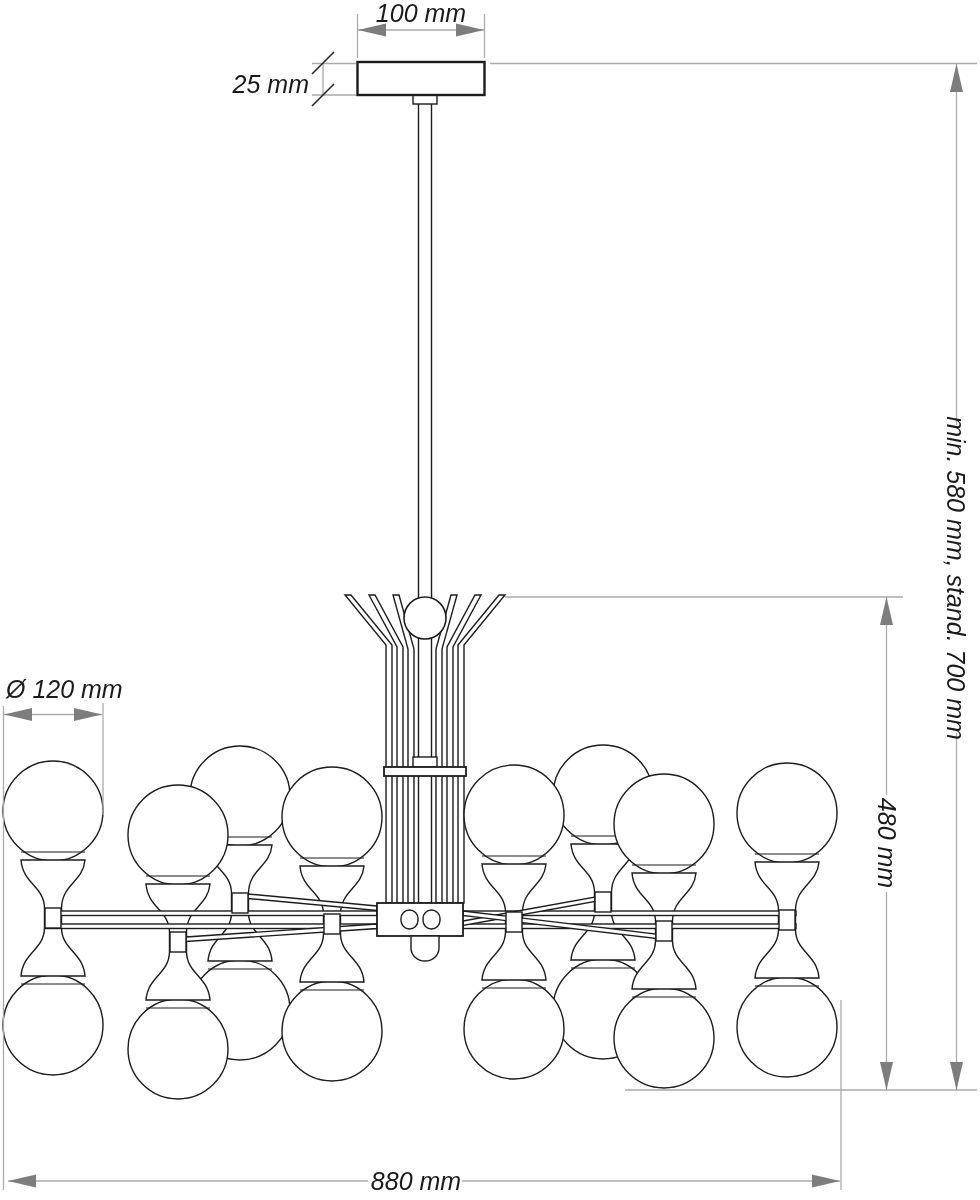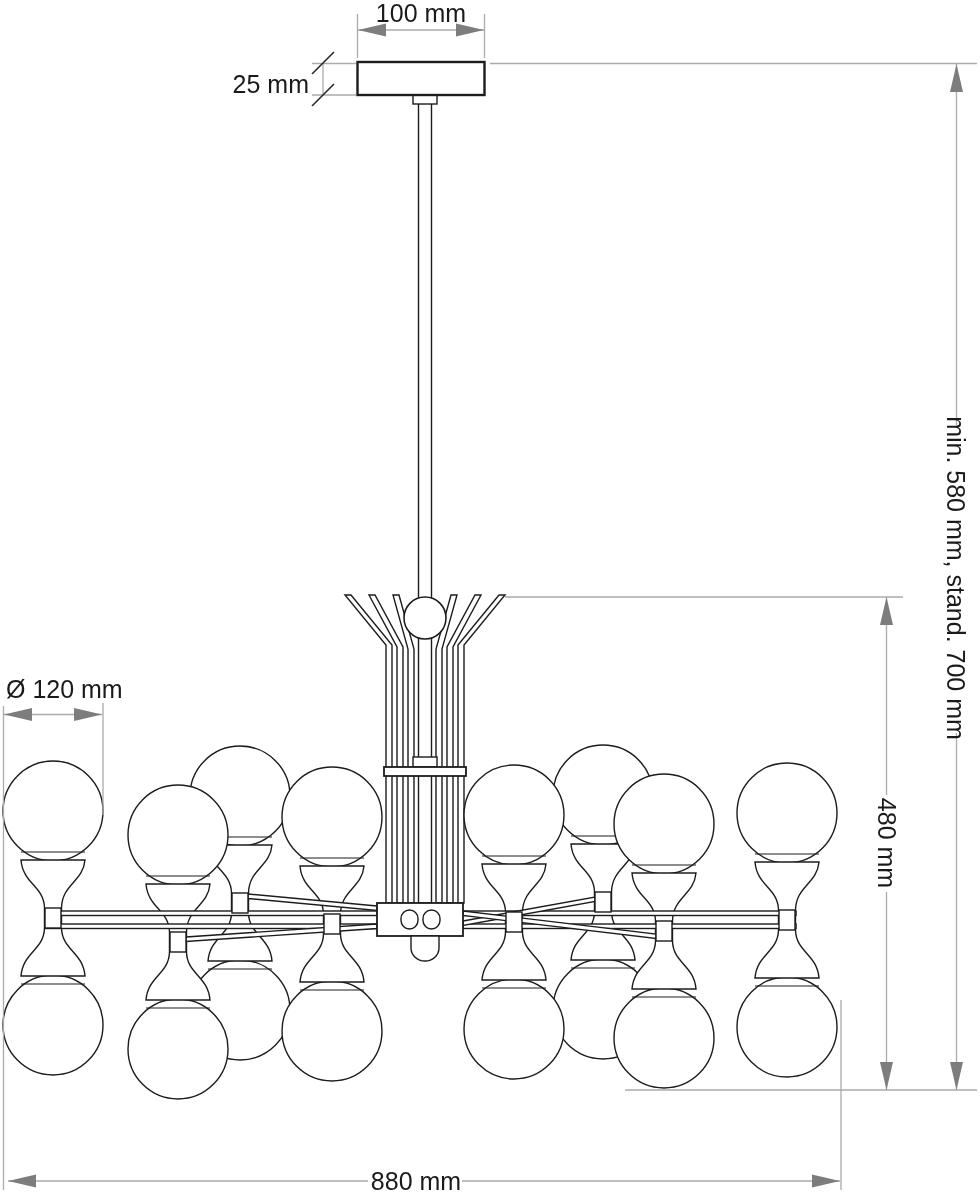--- a/index.html
+++ b/index.html
@@ -1,17 +1,17 @@
 <!DOCTYPE html>
 <html><head>
 <meta charset="utf-8">
 <style>
   html,body{margin:0;padding:0;background:#ffffff;}
   .page{position:relative;width:980px;height:1200px;background:#ffffff;overflow:hidden;
-        font-family:"Liberation Sans", sans-serif;}
+        font-family:"Liberation Sans", sans-serif;font-style:italic;}
   svg{display:block;}
   .shape{fill:#ffffff;stroke:#1c1c1c;stroke-width:1.4;}
   .shape-bold{fill:#ffffff;stroke:#1c1c1c;stroke-width:2.4;}
   .shape-med{fill:#ffffff;stroke:#1c1c1c;stroke-width:1.8;}
   .seam{fill:none;stroke:#1c1c1c;stroke-width:1.2;}
   .dim{fill:none;stroke:#ababab;stroke-width:1.3;}
   .arr{fill:#7d7d7d;stroke:none;}
   .tick{fill:none;stroke:#2a2a2a;stroke-width:1.6;}
   .dim-label{fill:#1a1a1a;font-size:25px;font-family:"Liberation Sans", sans-serif;}
 </style>

